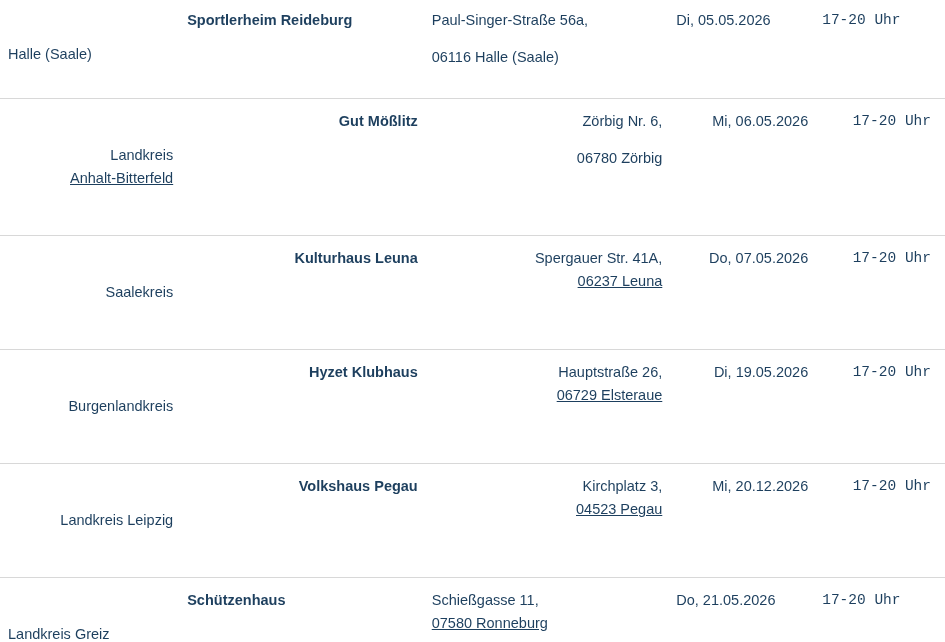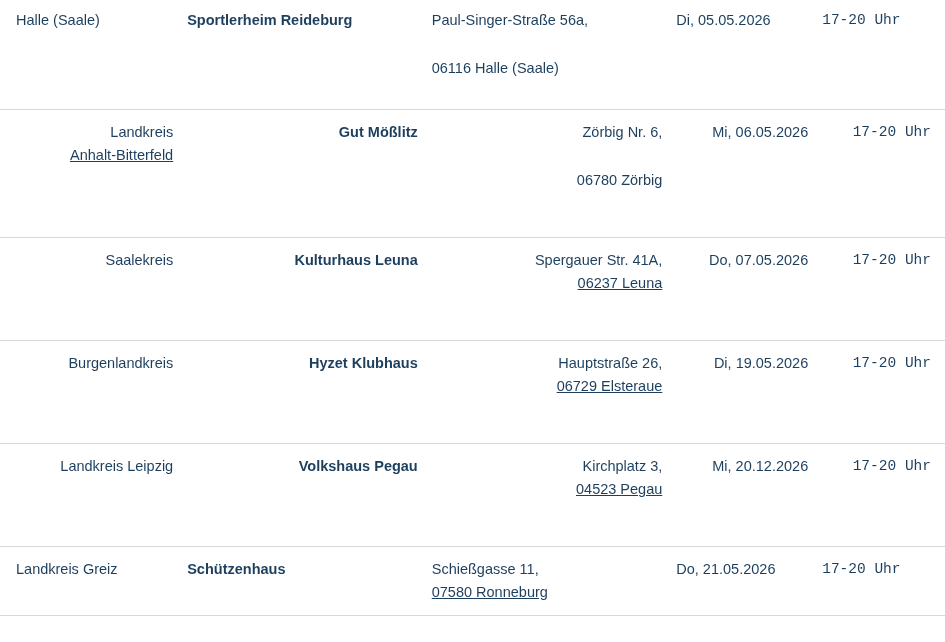--- a/index.html
+++ b/index.html
@@ -28,23 +28,23 @@
     color: #1d3f5e;
   }
   .cell-inner {
     padding: 12px 14px 12px 0;
   }
   .col-region { width: 186px; padding-left: 6px; }
   .col-venue  { width: 243px; font-weight: bold; }
   .col-addr   { width: 243px; }
   .col-date   { width: 145px; }
   .col-time   { width: 122px; font-family: Liberation Mono, monospace; }
-  .col-region .cell-inner { padding-left: 16px; }
+  .col-region .cell-inner { padding-left: 8px; margin-top: 34px; }
   .line { display: block; }
-  .gap-lg { margin-top: 27px; }
+  .gap-lg { margin-top: 16px; }
   .gap-sm { margin-top: 2px; text-decoration: underline; }
   .row-tall .cell-inner { padding-bottom: 30px; }
   .row-xtall .cell-inner { padding-bottom: 46px; text-align: right; }
   .first-row .cell-inner { padding-top: 10px; }
 </style>
 </head>
 <body>
 
 <table class="table">
   <tbody>

